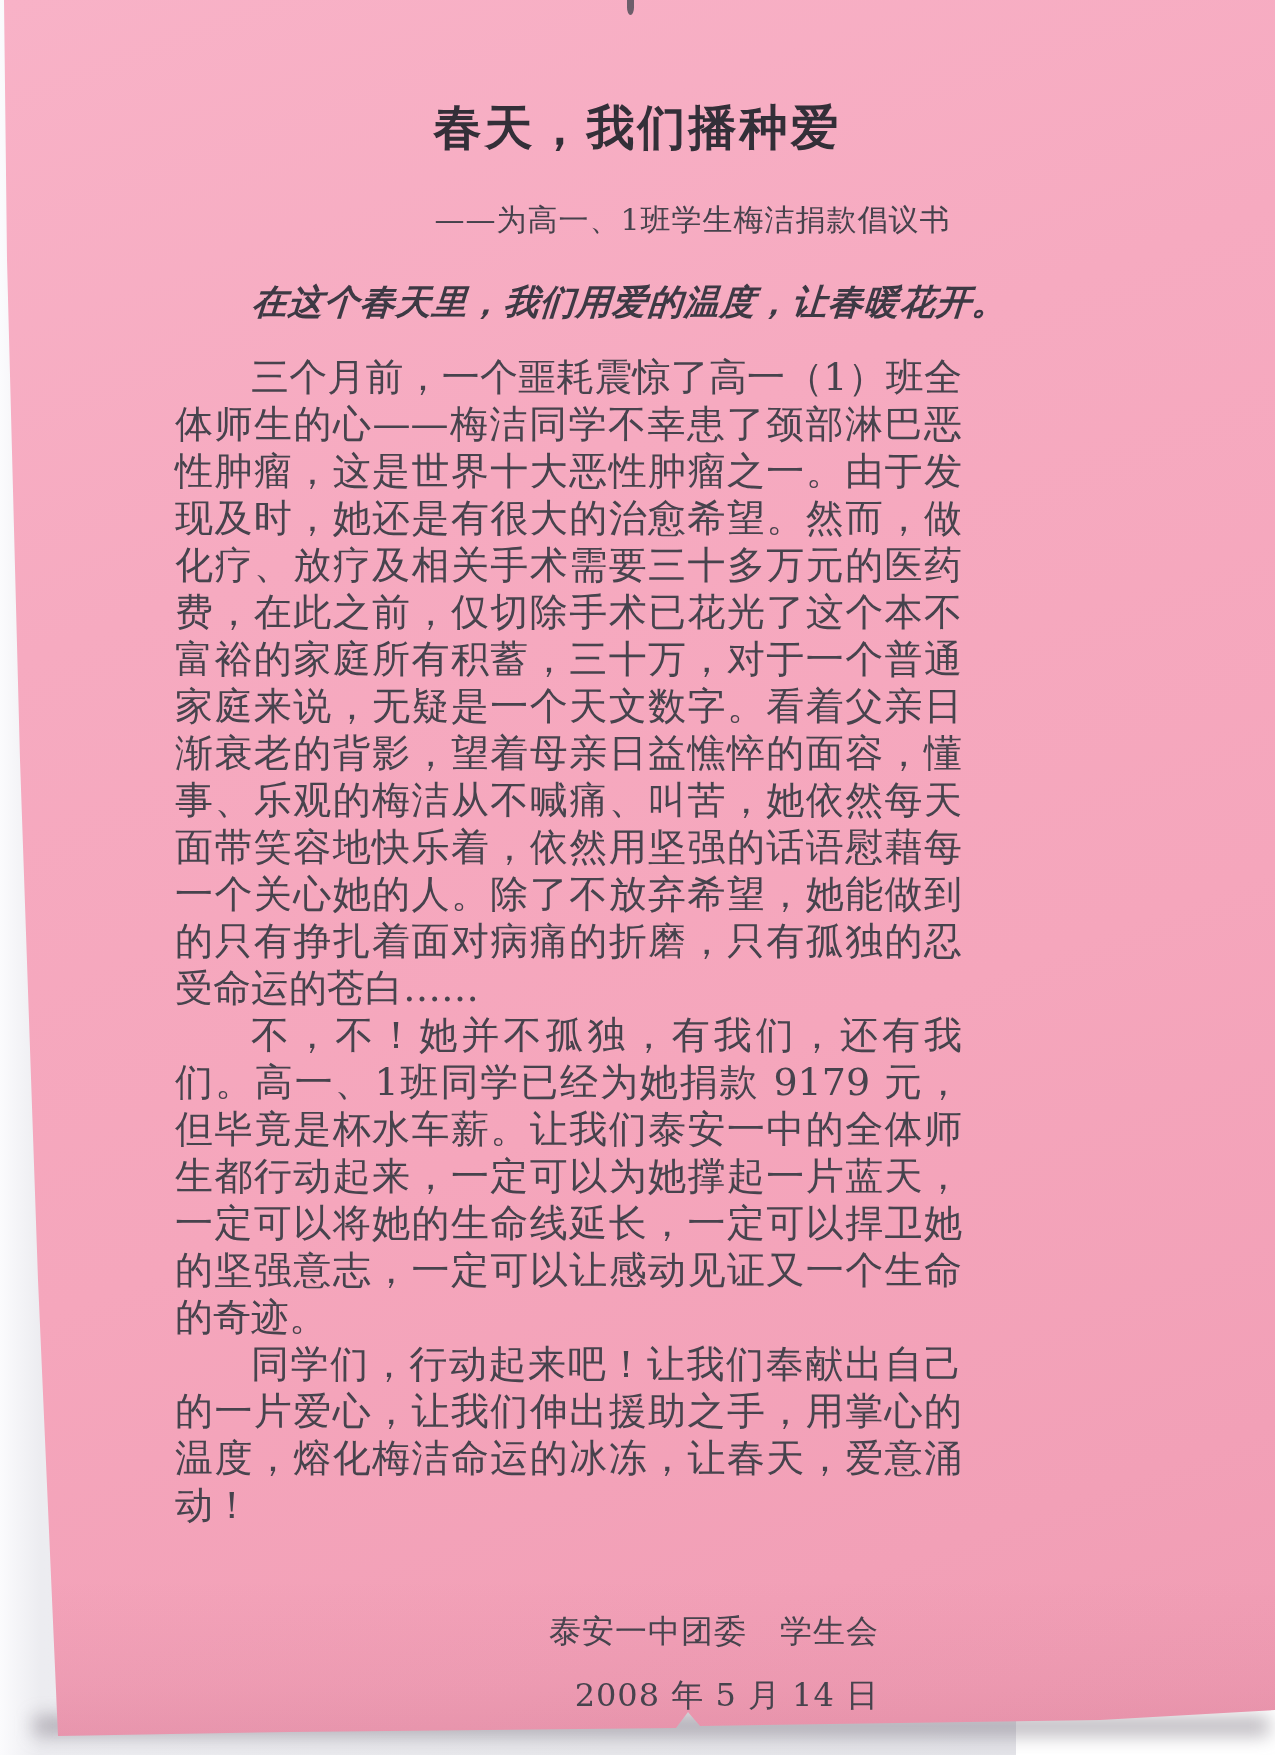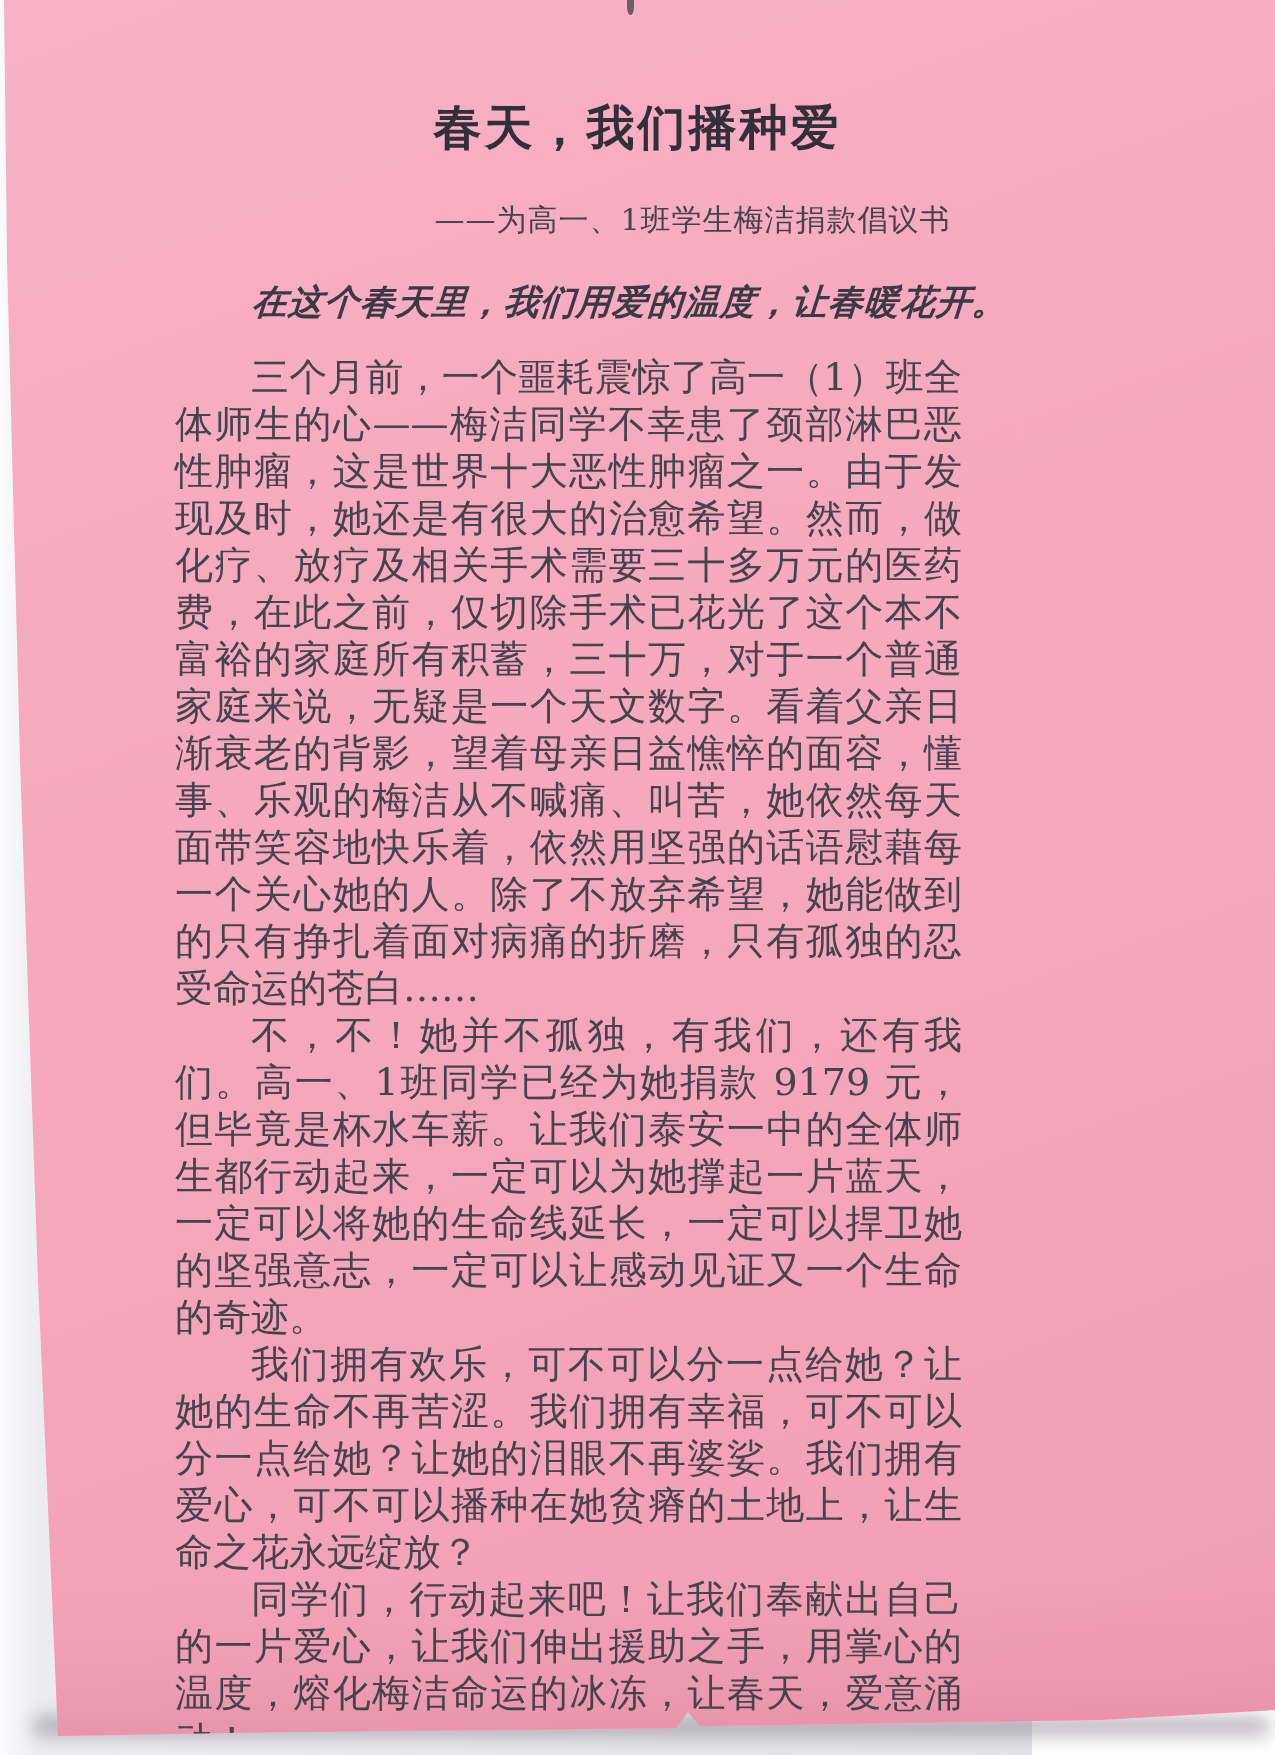--- a/index.html
+++ b/index.html
@@ -10,21 +10,20 @@
     overflow: hidden;
     font-family: "DejaVu Sans", sans-serif;
   }
 
   
   .scan-bg {
     position: relative;
     width: 1016px;
     height: 1755px;
     background: linear-gradient(90deg, #fbfbfd 0%, #ececf0 4%, #e6e6ea 60%, #e3e3e8 100%);
-    padding-left: 16px;
   }
 
   
   .edge-shadow {
     position: absolute;
     left: 34px;
     top: 1716px;
     width: 1235px;
     height: 20px;
     background: rgba(110, 102, 115, 0.45);
@@ -151,21 +150,20 @@
 
     <h1 class="doc-title">春天，我们播种爱</h1>
 
     <div class="doc-subtitle">——为高一、1班学生梅洁捐款倡议书</div>
 
     <div class="doc-lead">在这个春天里，我们用爱的温度，让春暖花开。</div>
 
     <div class="doc-body">
       <p>三个月前，一个噩耗震惊了高一（1）班全体师生的心——梅洁同学不幸患了颈部淋巴恶性肿瘤，这是世界十大恶性肿瘤之一。由于发现及时，她还是有很大的治愈希望。然而，做化疗、放疗及相关手术需要三十多万元的医药费，在此之前，仅切除手术已花光了这个本不富裕的家庭所有积蓄，三十万，对于一个普通家庭来说，无疑是一个天文数字。看着父亲日渐衰老的背影，望着母亲日益憔悴的面容，懂事、乐观的梅洁从不喊痛、叫苦，她依然每天面带笑容地快乐着，依然用坚强的话语慰藉每一个关心她的人。除了不放弃希望，她能做到的只有挣扎着面对病痛的折磨，只有孤独的忍受命运的苍白……</p>
       <p>不，不！她并不孤独，有我们，还有我们。高一、1班同学已经为她捐款 9179 元，但毕竟是杯水车薪。让我们泰安一中的全体师生都行动起来，一定可以为她撑起一片蓝天，一定可以将她的生命线延长，一定可以捍卫她的坚强意志，一定可以让感动见证又一个生命的奇迹。</p>
-      <p>我们拥有欢乐，可不可以分一点给她？让她的生命不再苦涩。我们拥有幸福，可不可以分一点给她？让她的泪眼不再婆娑。我们拥有爱心，可不可以播种在她贫瘠的土地上，让生命之花永远绽放？</p>
       <p>同学们，行动起来吧！让我们奉献出自己的一片爱心，让我们伸出援助之手，用掌心的温度，熔化梅洁命运的冰冻，让春天，爱意涌动！</p>
     </div>
 
     <div class="signatures">
       <div class="sig-line sig-1">泰安一中团委　学生会</div>
       <div class="sig-line sig-date">2008 年 5 月 14 日</div>
     </div>
 
   </div>
 </div>

